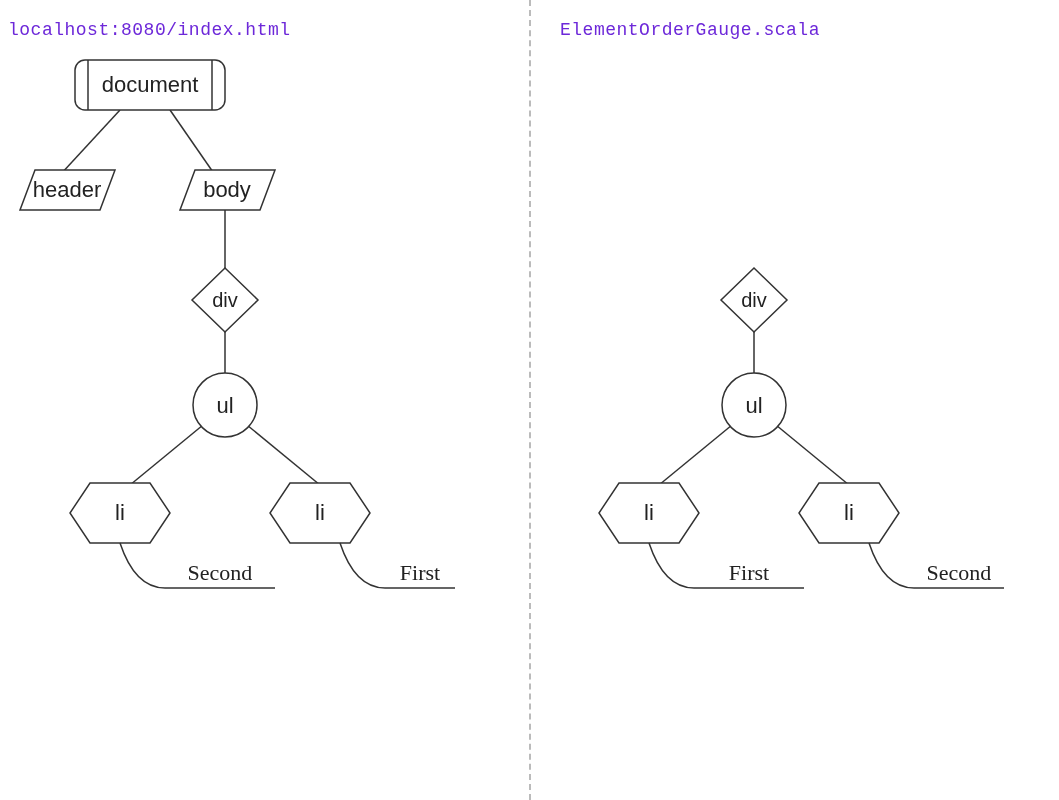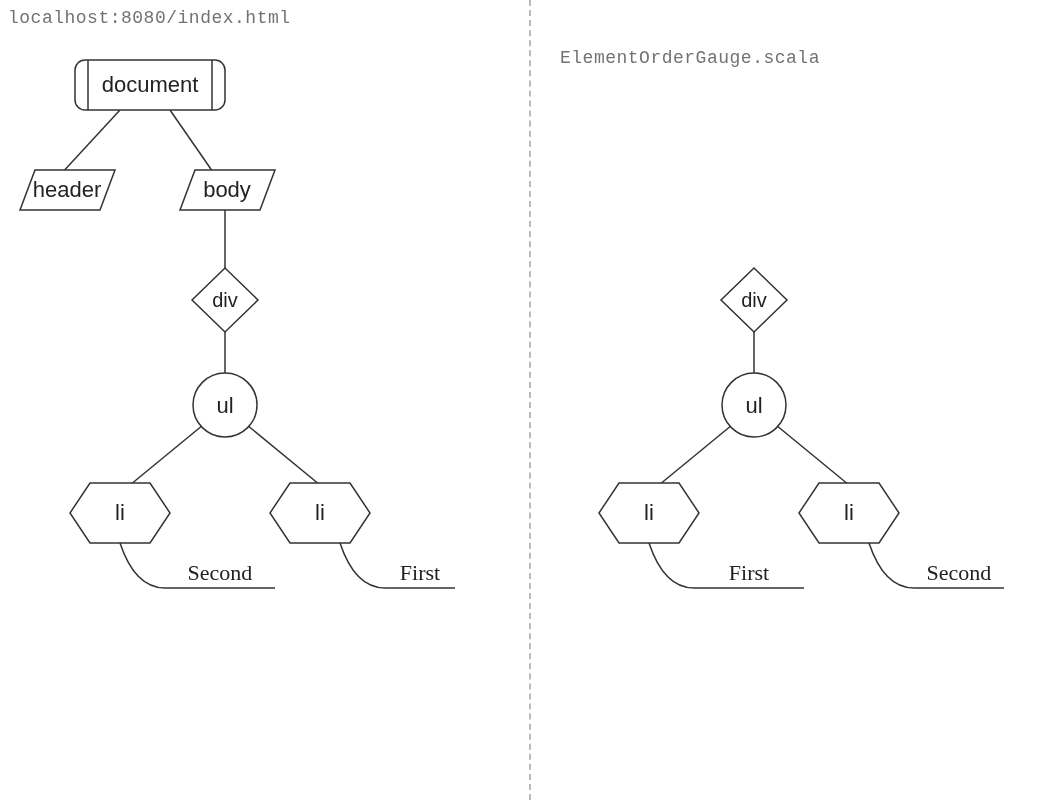--- a/index.html
+++ b/index.html
@@ -8,24 +8,24 @@
     padding: 0;
     width: 1059px;
     height: 800px;
     background: #fff;
     font-family: Arial, Helvetica, sans-serif;
     position: relative;
     overflow: hidden;
   }
   .header-label {
     position: absolute;
-    top: 8px;
+    top: 20px;
     font-family: "Courier New", monospace;
     font-size: 18px;
-    color: #737373;
+    color: #6d28d9;
     letter-spacing: 0.5px;
   }
   .divider {
     position: absolute;
     left: 529px;
     top: 0;
     height: 800px;
     border-left: 2px dashed #bbb;
   }
   svg.panel {
@@ -36,21 +36,21 @@
     font-family: Arial, Helvetica, sans-serif;
     fill: #222;
   }
   .serif { font-family: Georgia, "Times New Roman", serif; }
 </style>
 </head>
 <body>
 
 <div class="header-label" style="left:8px;">localhost:8080/index.html</div>
 
-<div class="header-label" style="left:560px;margin-top:40px;">ElementOrderGauge.scala</div>
+<div class="header-label" style="left:560px;">ElementOrderGauge.scala</div>
 
 <div class="divider"></div>
 
 <svg class="panel" style="left:0;" width="520" height="760">
 
   <g stroke="#333" stroke-width="1.5" fill="none">
 
     <line x1="120" y1="70" x2="60" y2="135"></line>
 
     <line x1="170" y1="70" x2="215" y2="135"></line>

